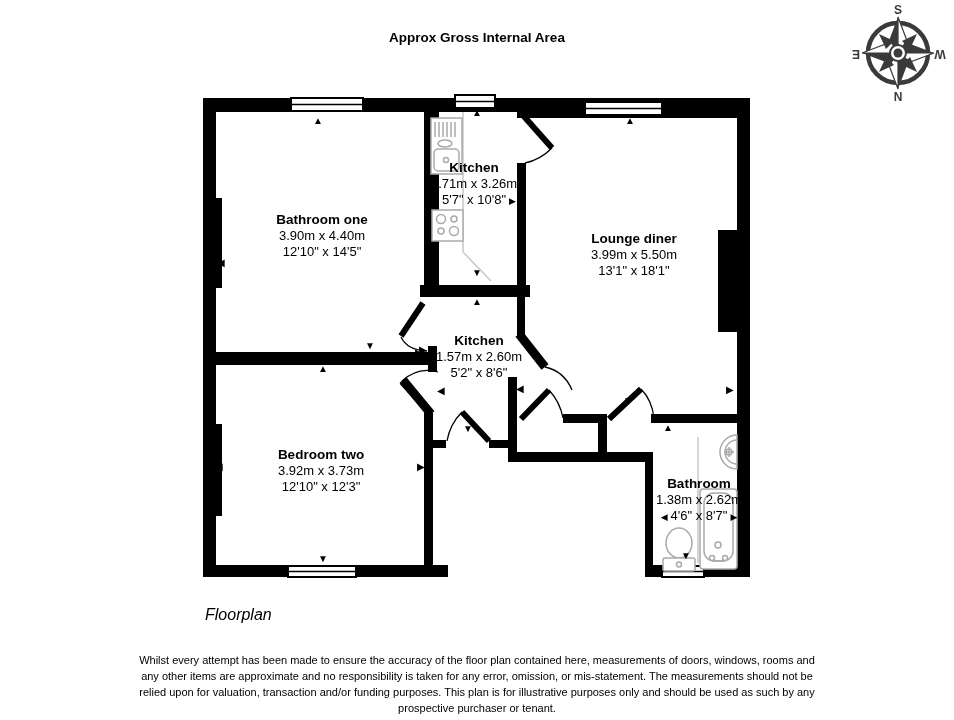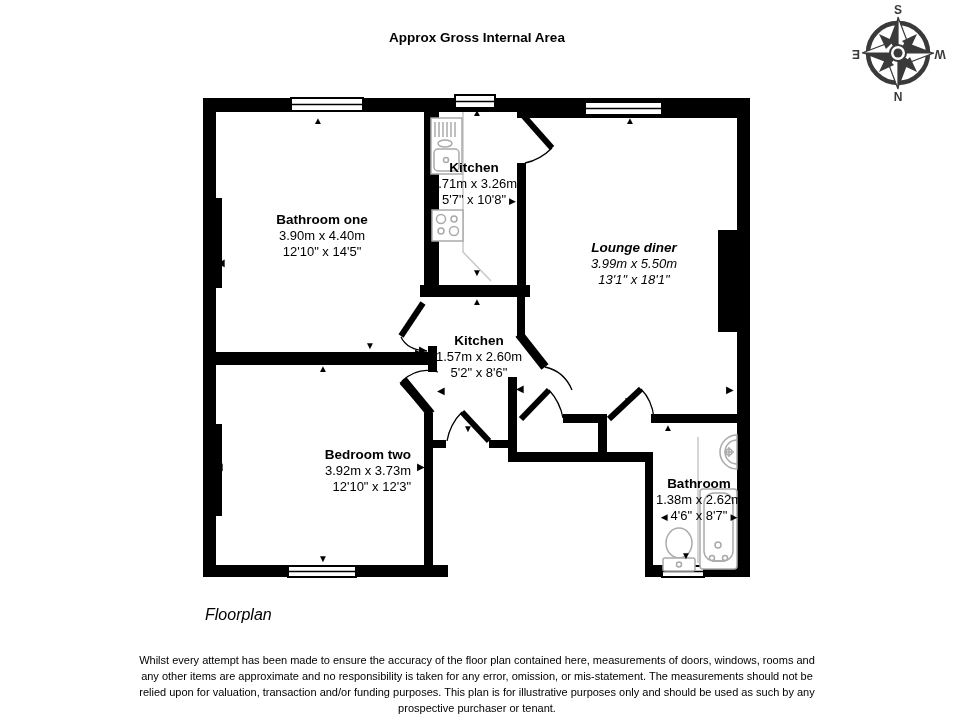--- a/index.html
+++ b/index.html
@@ -196,33 +196,33 @@
     <div class="room-dim">3.90m x 4.40m</div>
     <div class="room-dim">12'10" x 14'5"</div>
   </div>
 
   <div class="room-label" style="left:404px;top:160px;width:140px;">
     <div class="room-name">Kitchen</div>
     <div class="room-dim">1.71m x 3.26m</div>
     <div class="room-dim"><span class="inline-arrow">◀</span><span>5'7" x 10'8"</span><span class="inline-arrow">▶</span></div>
   </div>
 
-  <div class="room-label" style="left:544px;top:240px;width:180px;font-style:italic;">
+  <div class="room-label" style="left:544px;top:231px;width:180px;">
     <div class="room-name">Lounge diner</div>
     <div class="room-dim">3.99m x 5.50m</div>
     <div class="room-dim">13'1" x 18'1"</div>
   </div>
 
   <div class="room-label" style="left:409px;top:333px;width:140px;">
     <div class="room-name">Kitchen</div>
     <div class="room-dim">1.57m x 2.60m</div>
     <div class="room-dim">5'2" x 8'6"</div>
   </div>
 
-  <div class="room-label" style="left:231px;top:447px;width:180px;text-align:right;">
+  <div class="room-label" style="left:231px;top:447px;width:180px;">
     <div class="room-name">Bedroom two</div>
     <div class="room-dim">3.92m x 3.73m</div>
     <div class="room-dim">12'10" x 12'3"</div>
   </div>
 
   <div class="room-label" style="left:629px;top:476px;width:140px;">
     <div class="room-name">Bathroom</div>
     <div class="room-dim">1.38m x 2.62m</div>
     <div class="room-dim"><span class="inline-arrow">◀</span><span>4'6" x 8'7"</span><span class="inline-arrow">▶</span></div>
   </div>

